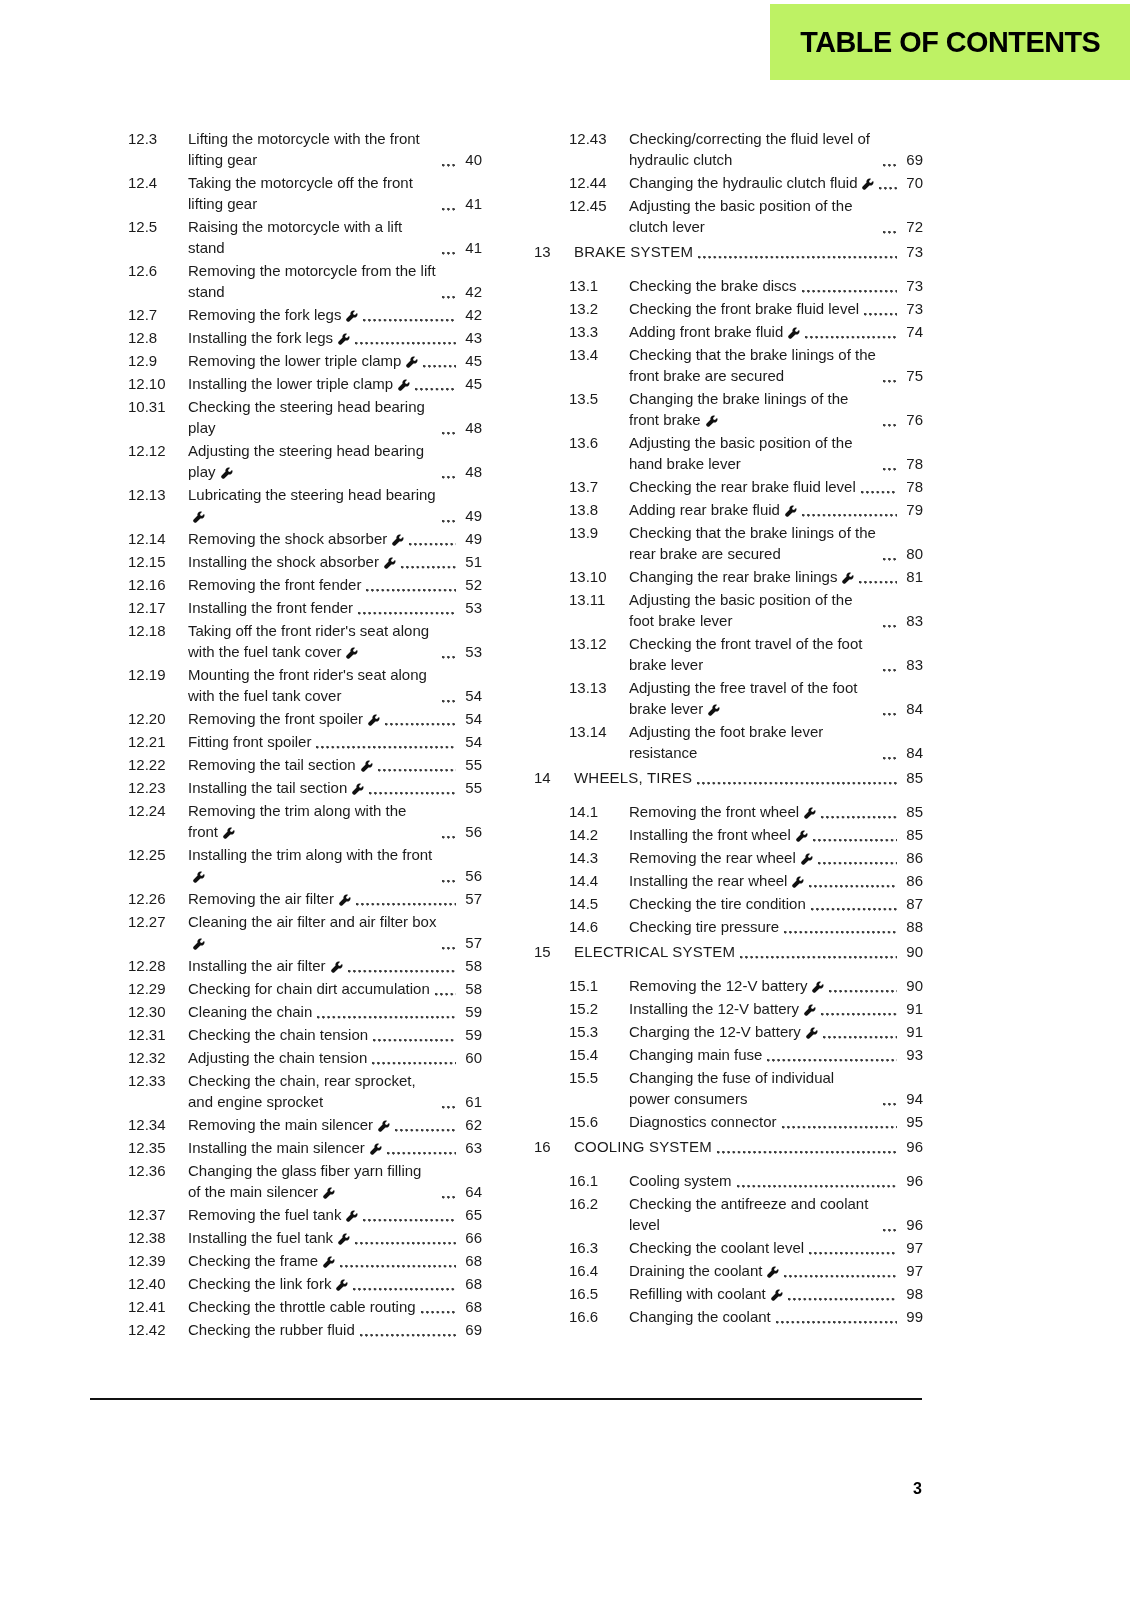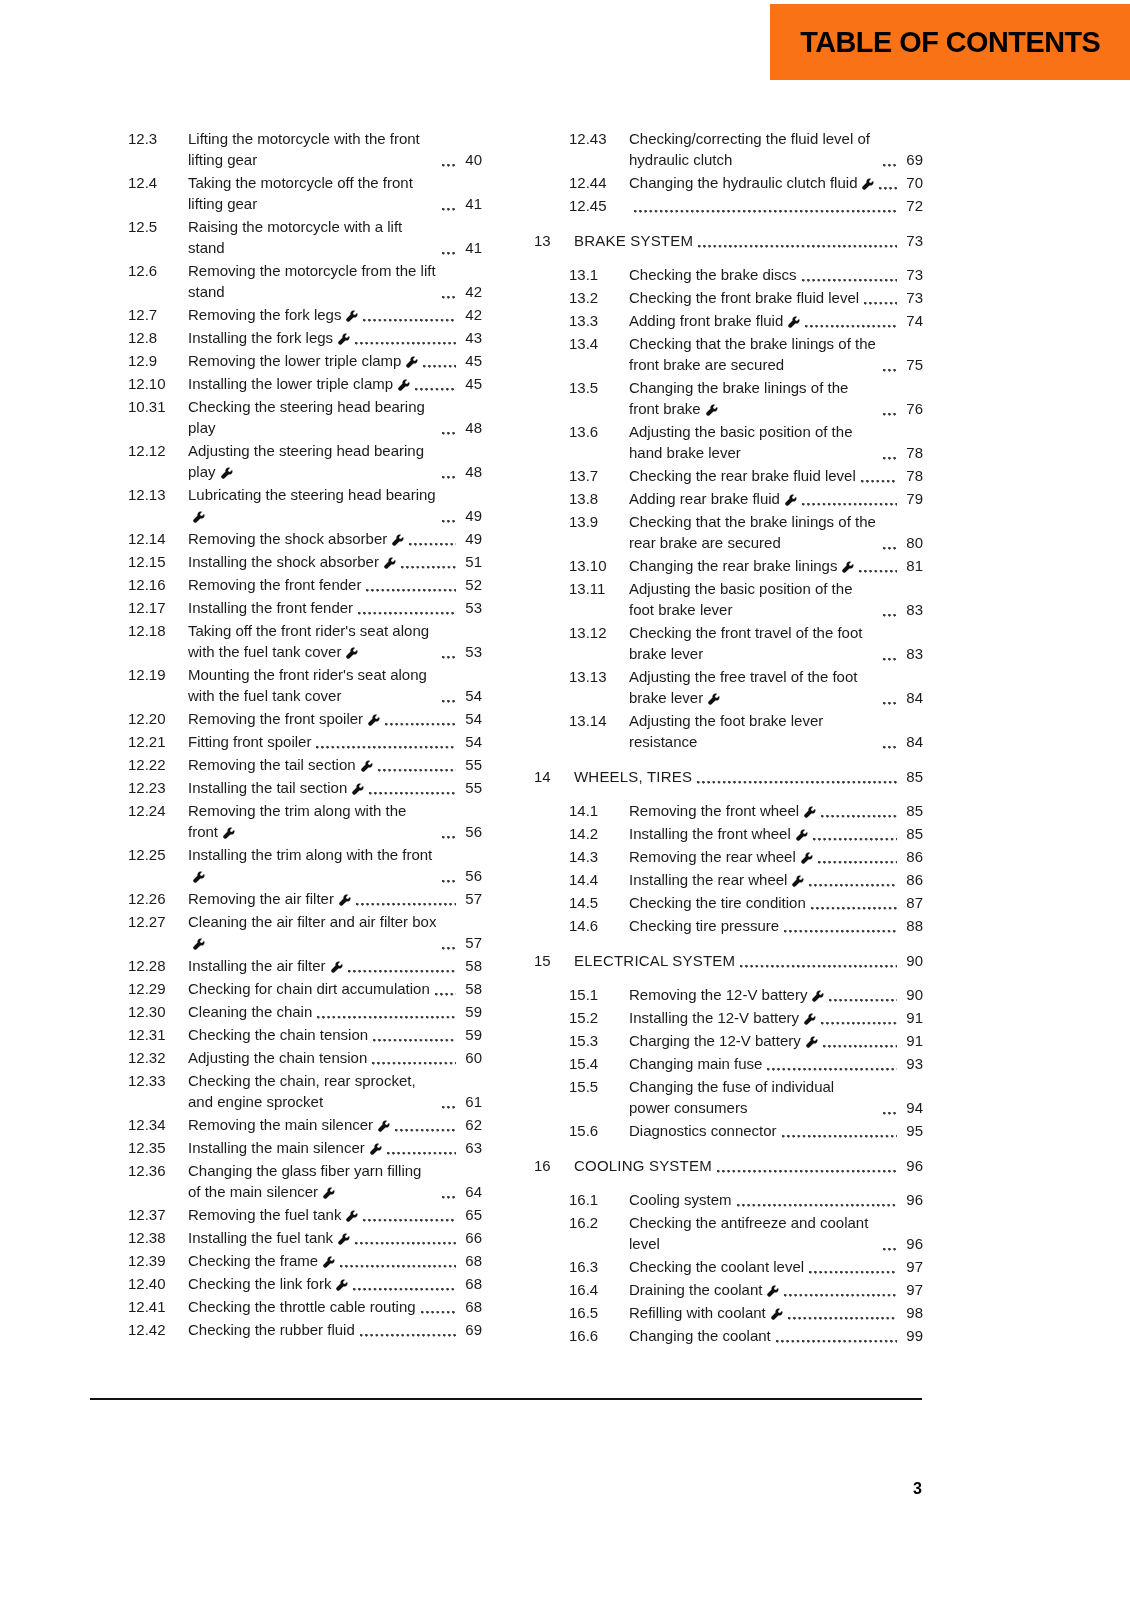--- a/index.html
+++ b/index.html
@@ -42,21 +42,21 @@
     margin-bottom: 2px;
     font-size: 15px;
     line-height: 21px;
   }
   .entry .num { align-self: flex-start; flex: none; }
   .sub { padding-left: 35px; }
   .sub .num { width: 60px; }
   .section .num { width: 40px; }
   .entry .title { flex: 0 1 auto; max-width: 268px; }
   .section .title { max-width: none; letter-spacing: 0.2px; }
-  .section { margin-top: 14px; margin-bottom: 13px; }
+  .section { margin-top: 4px; margin-bottom: 13px; }
   .dots {
     flex: 1 1 14px;
     min-width: 14px;
     height: 3px;
     margin: 0 4px 3px 5px;
     background-image: radial-gradient(circle at 1.2px 1.3px, #3a3a3a 1.1px, transparent 1.45px);
     background-size: 5.2px 3px;
     background-repeat: repeat-x;
   }
   .pageno { flex: none; min-width: 22px; text-align: right; }
@@ -76,21 +76,21 @@
     font-weight: 700;
     font-size: 16px;
     color: #000;
   }
 </style>
 </head>
 <body>
 
 <div class="page">
 
-  <div class="header-band" style="background: #f97316;">
+  <div class="header-band" style="background: #bef264;">
     <div class="header-title" style="color: rgb(0, 0, 0);">TABLE OF CONTENTS</div>
   </div>
 
   <div class="columns">
     <div class="col">
         <div class="entry sub">
           <span class="num">12.3</span>
           <span class="title"><span>Lifting the motorcycle with the front lifting gear</span></span>
           <span class="dots"></span>
           <span class="pageno">40</span>
@@ -388,20 +388,21 @@
         <div class="entry sub">
           <span class="num">12.44</span>
           <span class="title"><span>Changing the hydraulic clutch fluid</span><span class="wrench"><svg width="12" height="12" viewBox="0 0 16 16" aria-hidden="true">
                 <path fill="#111" d="M15.2 4.7c-.1-.5-.7-.6-1-.3L12 6.6l-2.1-.5L9.4 4l2.2-2.2c.3-.3.2-.9-.3-1-1.5-.4-3.1 0-4.2 1.2-1.1 1.1-1.5 2.7-1 4.1L.9 11.3c-.9.9-.9 2.3 0 3.2l.6.6c.9.9 2.3.9 3.2 0l5.2-5.2c1.4.4 3 .1 4.1-1 1.2-1.2 1.6-2.8 1.2-4.2z"></path>
               </svg></span></span>
           <span class="dots"></span>
           <span class="pageno">70</span>
         </div>
         <div class="entry sub">
           <span class="num">12.45</span>
+          <span class="title"><span>Adjusting the basic position of the clutch lever</span></span>
           <span class="dots"></span>
           <span class="pageno">72</span>
         </div>
         <div class="entry section">
           <span class="num">13</span>
           <span class="title"><span>BRAKE SYSTEM</span></span>
           <span class="dots"></span>
           <span class="pageno">73</span>
         </div>
         <div class="entry sub">

